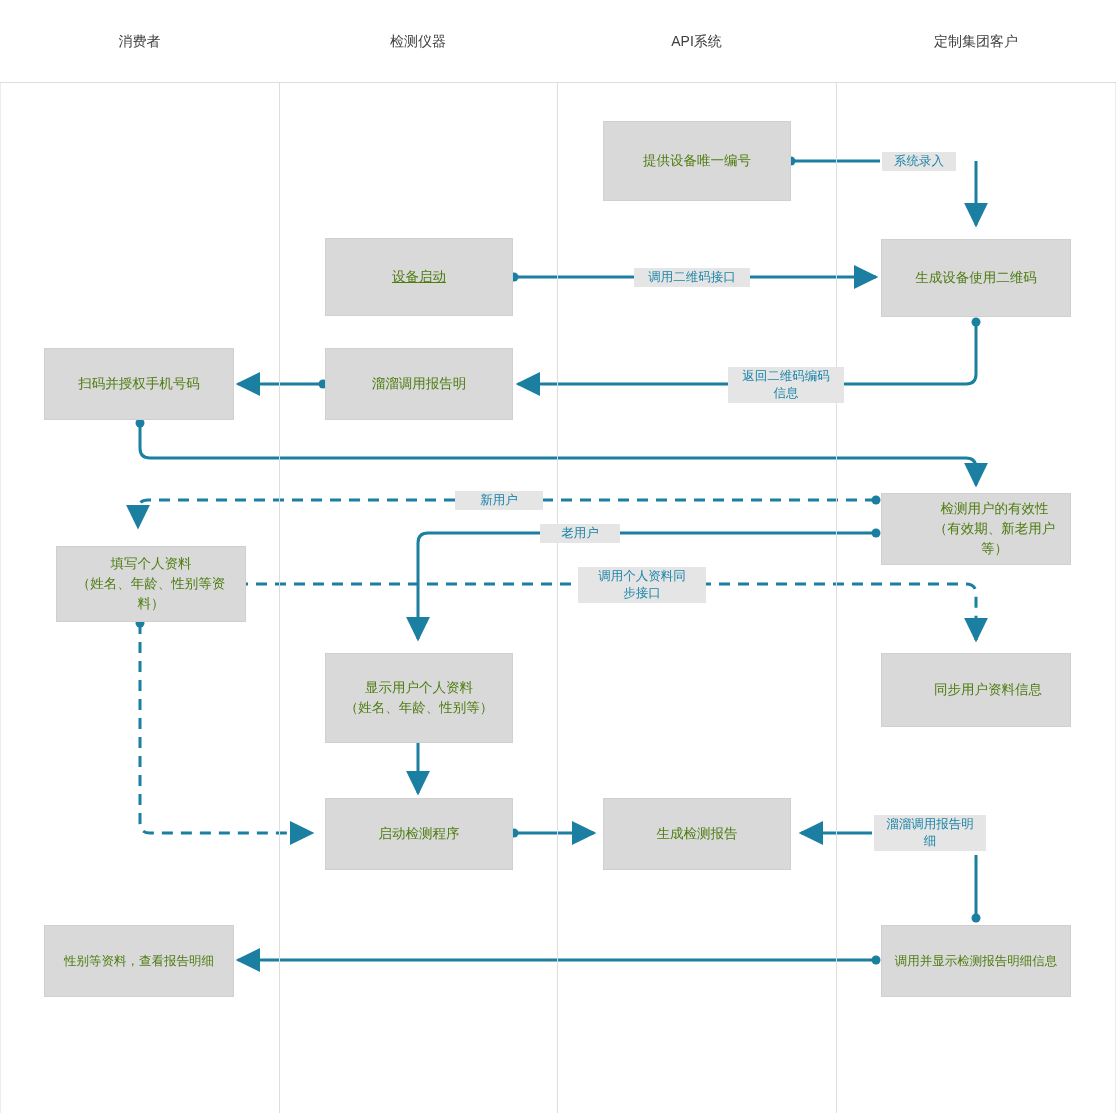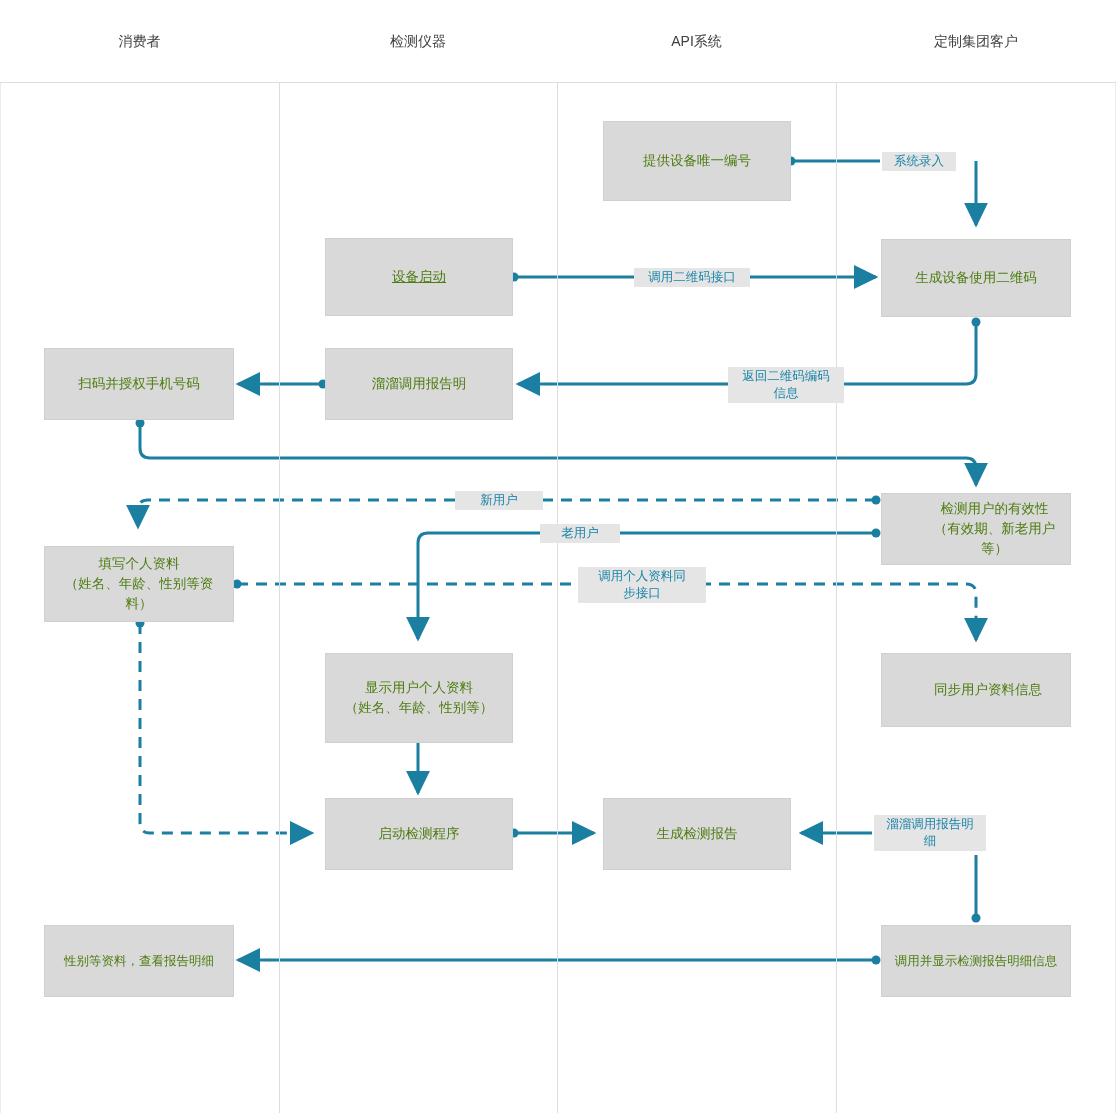--- a/index.html
+++ b/index.html
@@ -123,21 +123,21 @@
 
   <div class="node" style="left:44px;top:348px;width:190px;height:72px;align-items:center;">
     <span>扫码并授权手机号码</span>
   </div>
 
   <div class="node" style="left:881px;top:493px;width:190px;height:72px;padding-left:37px;">
     <span style="white-space: pre-line;">检测用户的有效性
 （有效期、新老用户等）</span>
   </div>
 
-  <div class="node" style="left:44px;top:546px;width:190px;height:76px;">
+  <div class="node" style="left:56px;top:546px;width:190px;height:76px;">
     <span style="white-space: pre-line;">填写个人资料
 （姓名、年龄、性别等资料）</span>
   </div>
 
   <div class="node" style="left:325px;top:653px;width:188px;height:90px;">
     <span style="white-space: pre-line;">显示用户个人资料
 （姓名、年龄、性别等）</span>
   </div>
 
   <div class="node" style="left:881px;top:653px;width:190px;height:74px;padding-left:24px;">

